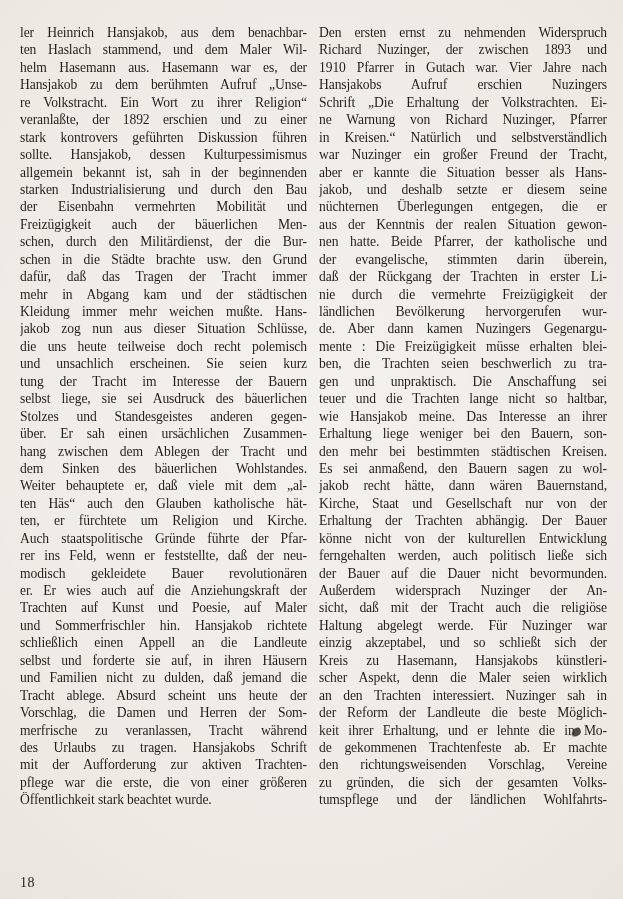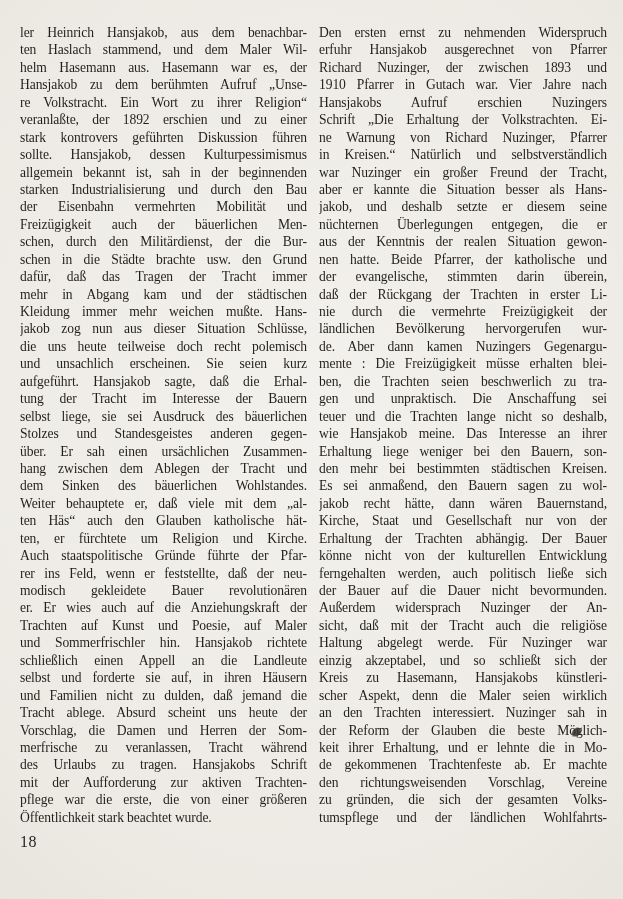--- a/index.html
+++ b/index.html
@@ -35,22 +35,22 @@
     text-align: justify;
     text-align-last: justify;
     white-space: normal;
     text-rendering: optimizeLegibility;
   }
   
   .col-left .line:last-child { text-align-last: left; }
   .page-number {
     position: absolute;
     left: 20px;
-    top: 833px;
-    font-size: 16px;
+    top: 875px;
+    font-size: 14px;
     letter-spacing: 0.5px;
   }
   .smudge {
     position: absolute;
     left: 572px;
     top: 728px;
     width: 9px;
     height: 8px;
     background: #35302a;
     border-radius: 60% 40% 55% 45%;
@@ -77,21 +77,20 @@
       <div class="line">der Eisenbahn vermehrten Mobilität und</div>
       <div class="line">Freizügigkeit auch der bäuerlichen Men-</div>
       <div class="line">schen, durch den Militärdienst, der die Bur-</div>
       <div class="line">schen in die Städte brachte usw. den Grund</div>
       <div class="line">dafür, daß das Tragen der Tracht immer</div>
       <div class="line">mehr in Abgang kam und der städtischen</div>
       <div class="line">Kleidung immer mehr weichen mußte. Hans-</div>
       <div class="line">jakob zog nun aus dieser Situation Schlüsse,</div>
       <div class="line">die uns heute teilweise doch recht polemisch</div>
       <div class="line">und unsachlich erscheinen. Sie seien kurz</div>
-      <div class="line">aufgeführt. Hansjakob sagte, daß die Erhal-</div>
       <div class="line">tung der Tracht im Interesse der Bauern</div>
       <div class="line">selbst liege, sie sei Ausdruck des bäuerlichen</div>
       <div class="line">Stolzes und Standesgeistes anderen gegen-</div>
       <div class="line">über. Er sah einen ursächlichen Zusammen-</div>
       <div class="line">hang zwischen dem Ablegen der Tracht und</div>
       <div class="line">dem Sinken des bäuerlichen Wohlstandes.</div>
       <div class="line">Weiter behauptete er, daß viele mit dem „al-</div>
       <div class="line">ten Häs“ auch den Glauben katholische hät-</div>
       <div class="line">ten, er fürchtete um Religion und Kirche.</div>
       <div class="line">Auch staatspolitische Gründe führte der Pfar-</div>
@@ -106,60 +105,59 @@
       <div class="line">Tracht ablege. Absurd scheint uns heute der</div>
       <div class="line">Vorschlag, die Damen und Herren der Som-</div>
       <div class="line">merfrische zu veranlassen, Tracht während</div>
       <div class="line">des Urlaubs zu tragen. Hansjakobs Schrift</div>
       <div class="line">mit der Aufforderung zur aktiven Trachten-</div>
       <div class="line">pflege war die erste, die von einer größeren</div>
       <div class="line">Öffentlichkeit stark beachtet wurde.</div>
     </div>
   <div class="col col-right">
       <div class="line">Den ersten ernst zu nehmenden Widerspruch</div>
-      <div class="line">erfuhr Hansjakob ausgerechnet von Pfarrer</div>
       <div class="line">Richard Nuzinger, der zwischen 1893 und</div>
       <div class="line">1910 Pfarrer in Gutach war. Vier Jahre nach</div>
       <div class="line">Hansjakobs Aufruf erschien Nuzingers</div>
       <div class="line">Schrift „Die Erhaltung der Volkstrachten. Ei-</div>
       <div class="line">ne Warnung von Richard Nuzinger, Pfarrer</div>
       <div class="line">in Kreisen.“ Natürlich und selbstverständlich</div>
       <div class="line">war Nuzinger ein großer Freund der Tracht,</div>
       <div class="line">aber er kannte die Situation besser als Hans-</div>
       <div class="line">jakob, und deshalb setzte er diesem seine</div>
       <div class="line">nüchternen Überlegungen entgegen, die er</div>
       <div class="line">aus der Kenntnis der realen Situation gewon-</div>
       <div class="line">nen hatte. Beide Pfarrer, der katholische und</div>
       <div class="line">der evangelische, stimmten darin überein,</div>
       <div class="line">daß der Rückgang der Trachten in erster Li-</div>
       <div class="line">nie durch die vermehrte Freizügigkeit der</div>
       <div class="line">ländlichen Bevölkerung hervorgerufen wur-</div>
       <div class="line">de. Aber dann kamen Nuzingers Gegenargu-</div>
       <div class="line">mente : Die Freizügigkeit müsse erhalten blei-</div>
       <div class="line">ben, die Trachten seien beschwerlich zu tra-</div>
       <div class="line">gen und unpraktisch. Die Anschaffung sei</div>
-      <div class="line">teuer und die Trachten lange nicht so deshalb,</div>
+      <div class="line">teuer und die Trachten lange nicht so haltbar,</div>
       <div class="line">wie Hansjakob meine. Das Interesse an ihrer</div>
       <div class="line">Erhaltung liege weniger bei den Bauern, son-</div>
       <div class="line">den mehr bei bestimmten städtischen Kreisen.</div>
       <div class="line">Es sei anmaßend, den Bauern sagen zu wol-</div>
       <div class="line">jakob recht hätte, dann wären Bauernstand,</div>
       <div class="line">Kirche, Staat und Gesellschaft nur von der</div>
       <div class="line">Erhaltung der Trachten abhängig. Der Bauer</div>
       <div class="line">könne nicht von der kulturellen Entwicklung</div>
       <div class="line">ferngehalten werden, auch politisch ließe sich</div>
       <div class="line">der Bauer auf die Dauer nicht bevormunden.</div>
       <div class="line">Außerdem widersprach Nuzinger der An-</div>
       <div class="line">sicht, daß mit der Tracht auch die religiöse</div>
       <div class="line">Haltung abgelegt werde. Für Nuzinger war</div>
       <div class="line">einzig akzeptabel, und so schließt sich der</div>
       <div class="line">Kreis zu Hasemann, Hansjakobs künstleri-</div>
       <div class="line">scher Aspekt, denn die Maler seien wirklich</div>
       <div class="line">an den Trachten interessiert. Nuzinger sah in</div>
-      <div class="line">der Reform der Glauben die beste Möglich-</div>
+      <div class="line">der Reform der Landleute die beste Möglich-</div>
       <div class="line">keit ihrer Erhaltung, und er lehnte die in Mo-</div>
       <div class="line">de gekommenen Trachtenfeste ab. Er machte</div>
       <div class="line">den richtungsweisenden Vorschlag, Vereine</div>
       <div class="line">zu gründen, die sich der gesamten Volks-</div>
       <div class="line">tumspflege und der ländlichen Wohlfahrts-</div>
     </div>
   <div class="page-number">18</div>
   <div class="smudge"></div>
 </div>
 

